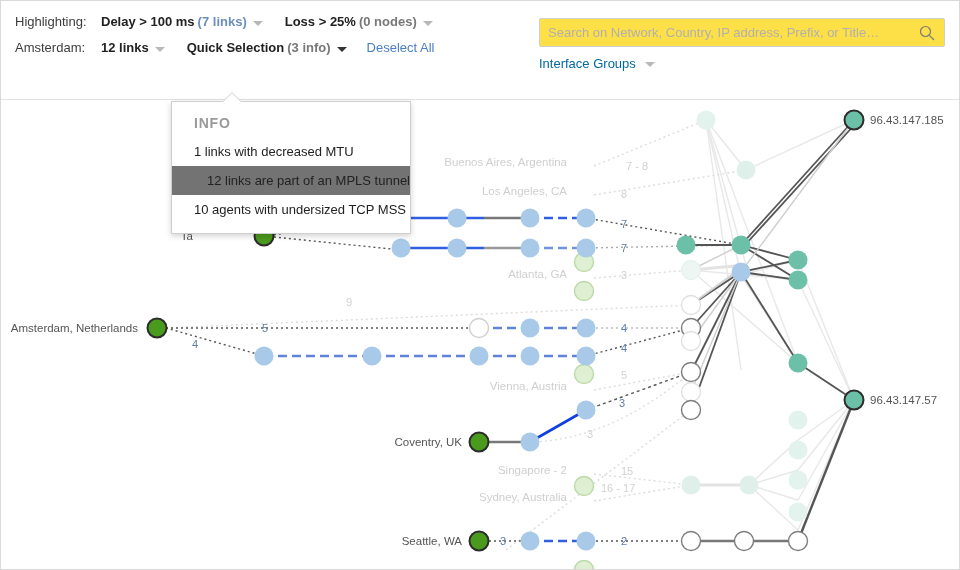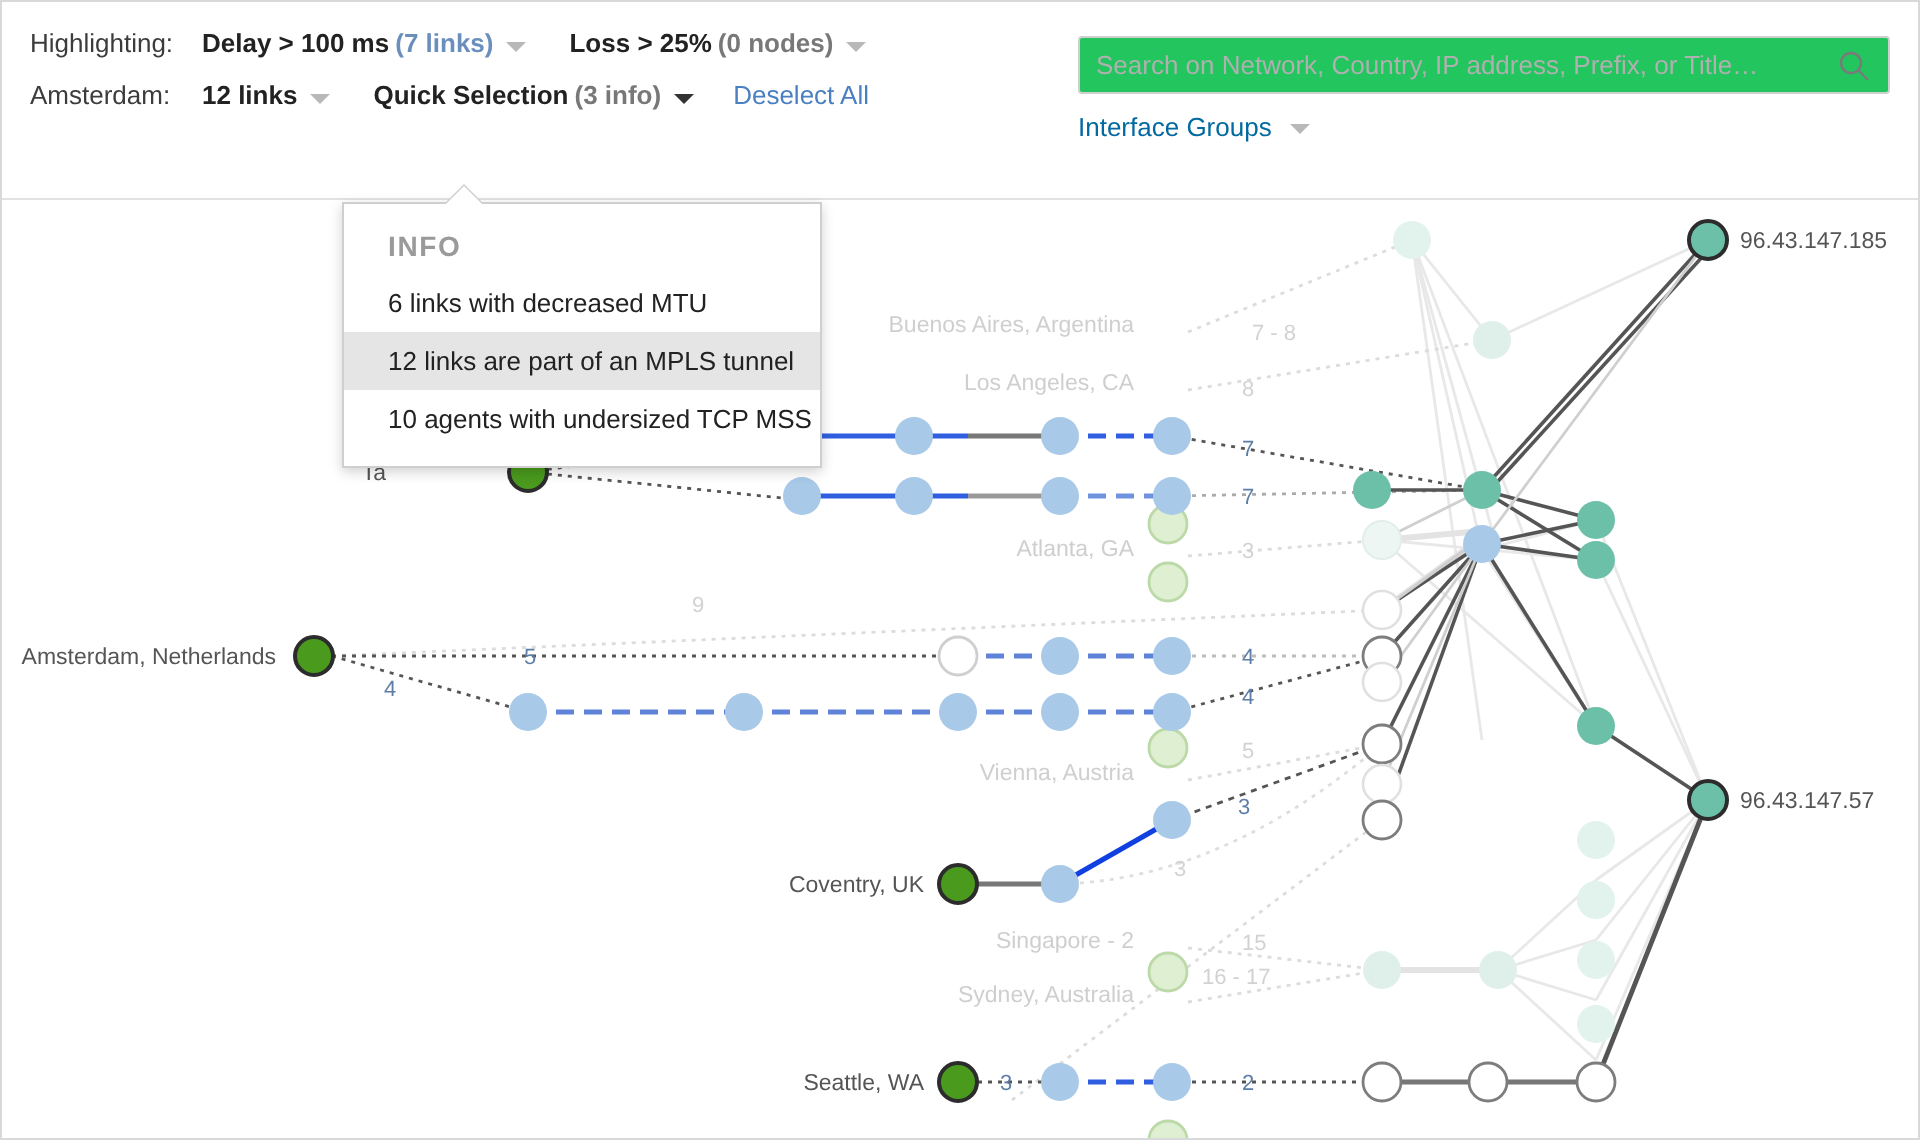--- a/index.html
+++ b/index.html
@@ -51,21 +51,21 @@
   .link-btn { color:#4a7fc1; font-size:13px; margin-left:20px; cursor:pointer; }
 
   
   .hl-area { position:absolute; left:538px; top:17px; width:410px; }
   .hl-title { font-size:13px; color:#333; margin-bottom:7px; }
   .hl-title b { color:#111; }
   .hl-title .slash { color:#777; }
   .hl-title .any { color:#4a7fc1; cursor:pointer; }
   .search-box {
     position:relative; width:406px; height:29px;
-    border:1px solid #cfcfcf; border-radius:2px; background:#22c55e;padding-left:40px;
+    border:1px solid #cfcfcf; border-radius:2px; background:#fde047;padding-left:40px;
   }
   .search-box input {
     position:absolute; left:0; top:0;
     width:372px; height:27px;
     border:0; outline:0; padding:0 8px;
     font-size:13px; color:#333;
     font-family:"Liberation Sans", sans-serif;
     background:transparent;
   }
   .search-box input::placeholder { color:#b0b0b0; }
@@ -91,21 +91,21 @@
     filter: drop-shadow(0 -1px 0 #cfcfcf);
   }
   .pop-head {
     font-size:14px; letter-spacing:.8px; font-weight:bold;
     color:#9a9a9a; padding:13px 0 6px 22px;
   }
   .pop-item {
     font-size:13px; color:#222; height:29px; line-height:29px;
     padding-left:22px; cursor:pointer;
   }
-  .pop-item.sel { background:#e5e5e5; }
+  .pop-item.sel { background:#737373;text-align:right; }
 
   
   .graph { position:absolute; left:0; top:99px; width:960px; height:470px; }
   svg { display:block; }
   .nlabel { font-family:"Liberation Sans", sans-serif; font-size:11.5px; fill:#555; }
   .nlabel.faded { fill:#cfcfcf; }
   .iplabel { font-family:"Liberation Sans", sans-serif; font-size:11.5px; fill:#555; }
   .hop { font-family:"Liberation Sans", sans-serif; font-size:11px; fill:#5c7ea8; }
   .hop.faded { fill:#d2d2d2; }
 </style>
@@ -394,18 +394,18 @@
         <text class="hop faded" x="600" y="392">16 - 17</text>
         <text class="hop" x="499" y="445">3</text>
         <text class="hop" x="620" y="445">2</text>
       </g>
     </svg>
   </div>
 
   <div class="pop-arrow"></div>
   <div class="popover">
     <div class="pop-head">INFO</div>
-    <div class="pop-item">6 links with decreased MTU</div>
+    <div class="pop-item">1 links with decreased MTU</div>
     <div class="pop-item sel">12 links are part of an MPLS tunnel</div>
     <div class="pop-item">10 agents with undersized TCP MSS</div>
   </div>
 
 </div>
 
 </body></html>

